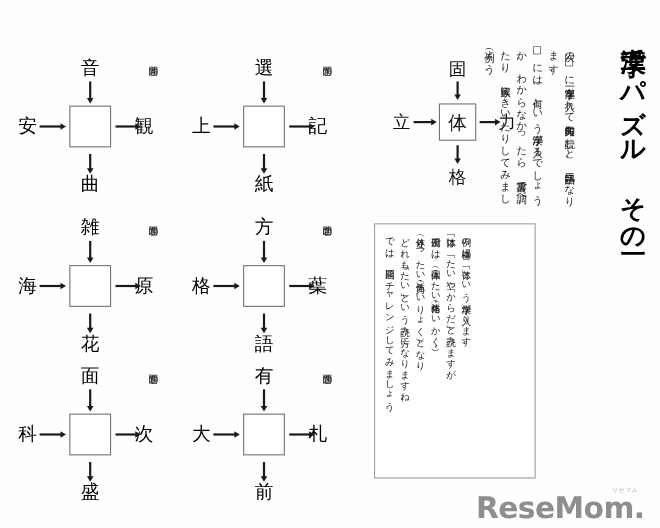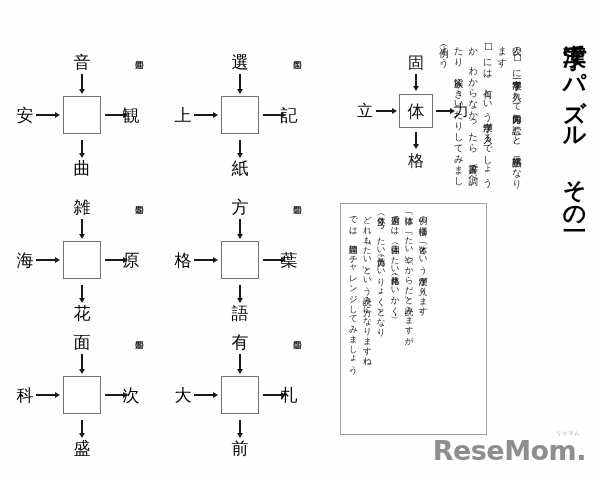--- a/index.html
+++ b/index.html
@@ -197,21 +197,21 @@
   .example .a-bot-h  { left: 57.5px; top: 92px; }
   .example .a-left   { left: 21px; top: 58.4px; width: 17px; }
   .example .a-left-h { left: 37px; top: 55.5px; }
   .example .a-right  { left: 81px; top: 58.4px; width: 15px; }
   .example .a-right-h{ left: 95px; top: 55.5px; }
 
   
   .logo {
     position: absolute;
     right: 14px;
-    bottom: 16px;
+    bottom: 4px;
     text-align: right;
   }
   .logo-word {
     font-family: "DejaVu Sans", "Liberation Sans", sans-serif;
     font-size: 27px;
     font-weight: bold;
     color: #8e8e8e;
     letter-spacing: -0.5px;
     line-height: 1;
   }

